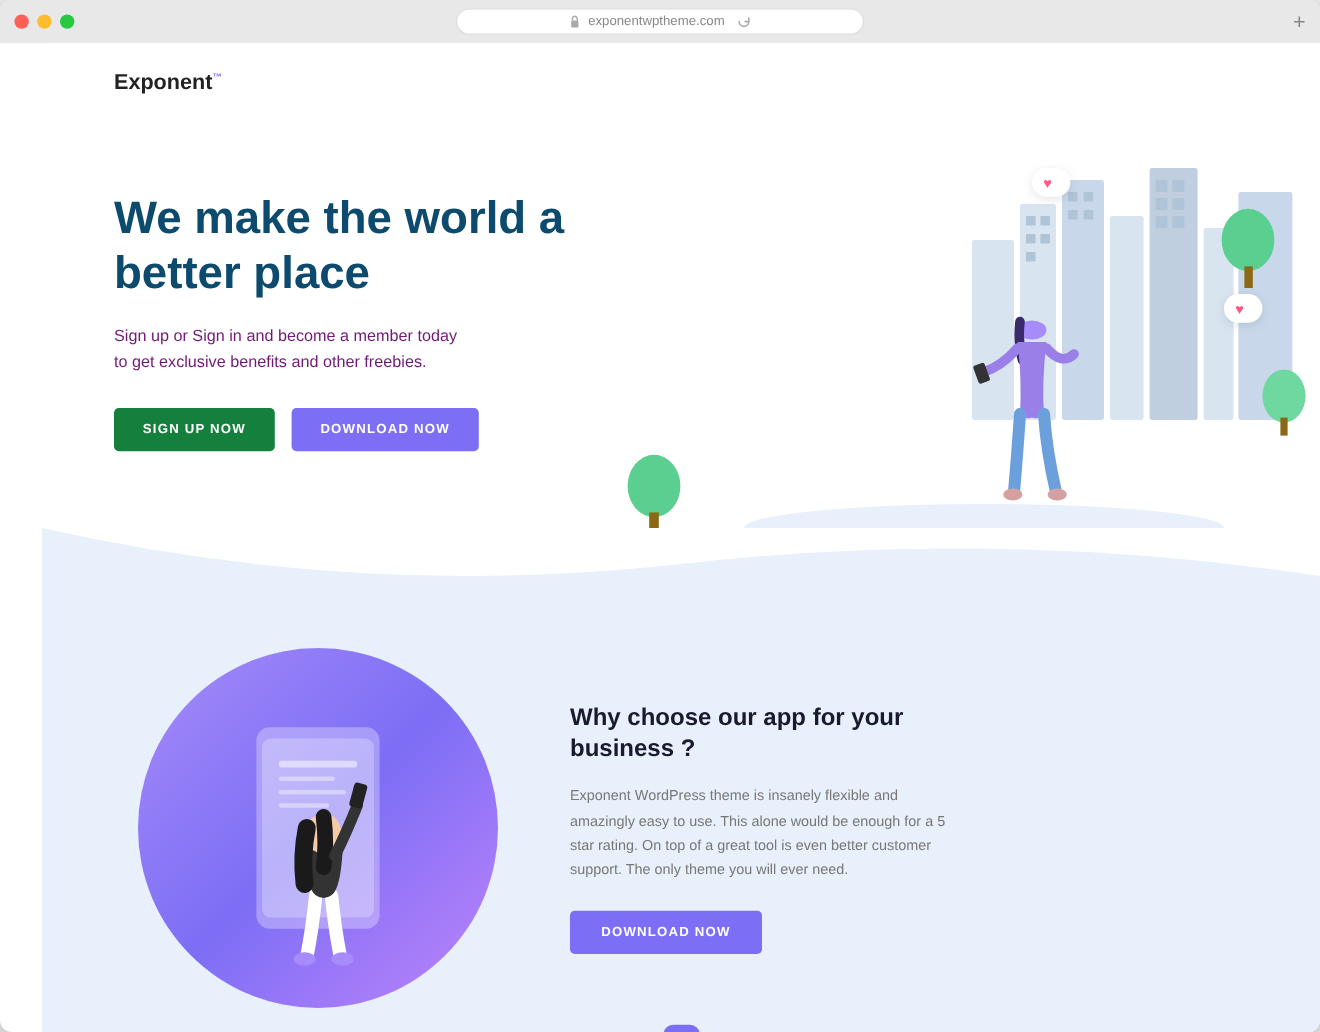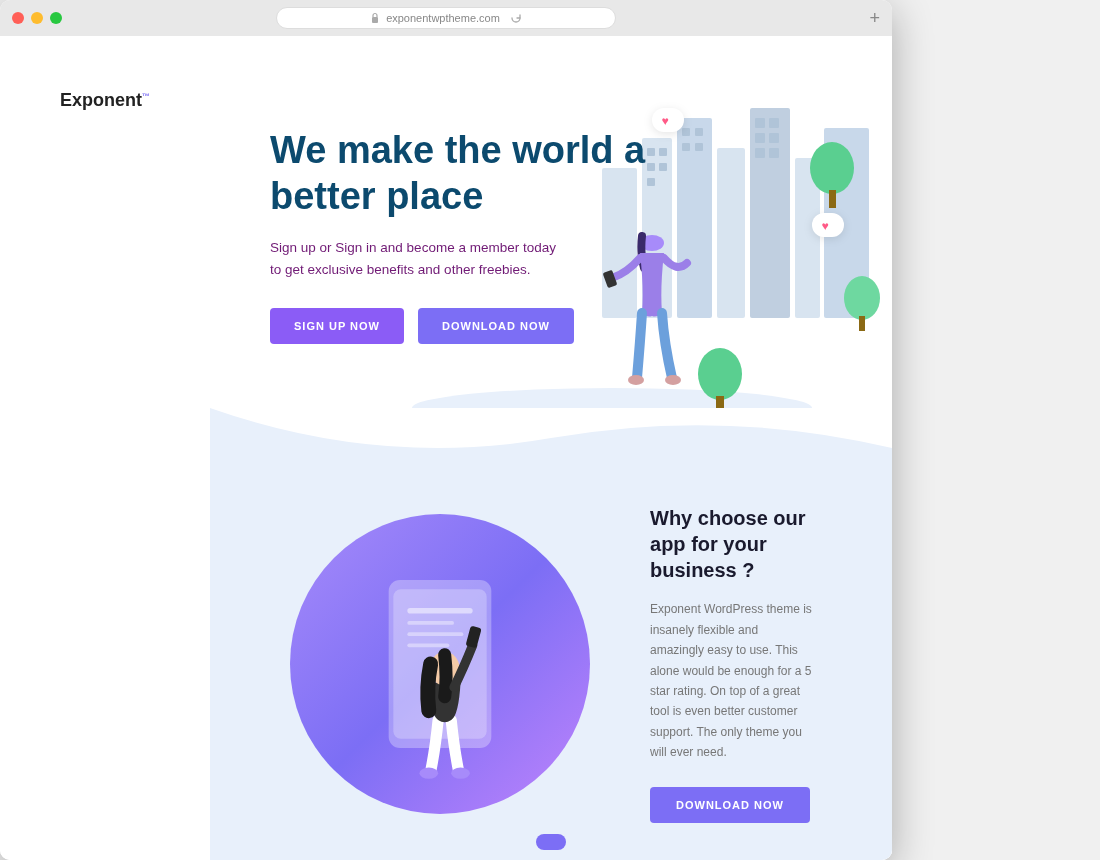--- a/index.html
+++ b/index.html
@@ -1,28 +1,27 @@
 <!DOCTYPE html>
 <html><head>
   <meta charset="utf-8">
   <style>
     * { margin: 0; padding: 0; box-sizing: border-box; }
     body { font-family: 'Segoe UI', Arial, sans-serif; background: #f0f0f0; width: 1100px; height: 860px; overflow: hidden; }
 
     
     .mac-window {
-      width: 892px;
+      width: 1100px;
       height: 860px;
       background: white;
       border-radius: 10px;
       box-shadow: 0 10px 40px rgba(0,0,0,0.3);
       overflow: hidden;
       display: flex;
       flex-direction: column;
-      gap: 32px;
     }
     .mac-titlebar {
       background: #e8e8e8;
       height: 36px;
       display: flex;
       align-items: center;
       padding: 0 12px;
       flex-shrink: 0;
       position: relative;
     }
@@ -53,22 +52,23 @@
       font-size: 18px;
       color: #888;
       cursor: pointer;
     }
 
     
     .page-content {
       flex: 1;
       overflow: hidden;
       display: flex;
-      flex-direction: row;
+      flex-direction: column;
       background: white;
+      margin-left: 35px;
     }
 
     
     .navbar {
       display: flex;
       align-items: center;
       padding: 0 60px;
       height: 64px;
       background: white;
       flex-shrink: 0;
@@ -149,21 +149,21 @@
     }
     .hero-subtitle {
       font-size: 13.5px;
       color: #701a75;
       line-height: 1.6;
       margin-bottom: 28px;
       max-width: 300px;
     }
     .hero-buttons { display: flex; gap: 14px; }
     .btn-signup {
-      background: #8b5cf6;
+      background: #15803d;
       color: white;
       border: none;
       padding: 12px 24px;
       border-radius: 4px;
       font-size: 11px;
       font-weight: 700;
       cursor: pointer;
       letter-spacing: 1px;
       text-transform: uppercase;
     }

